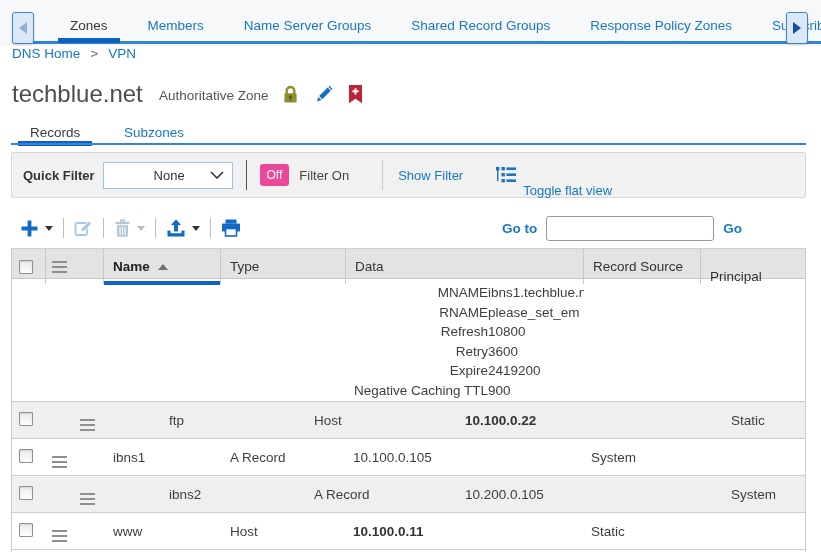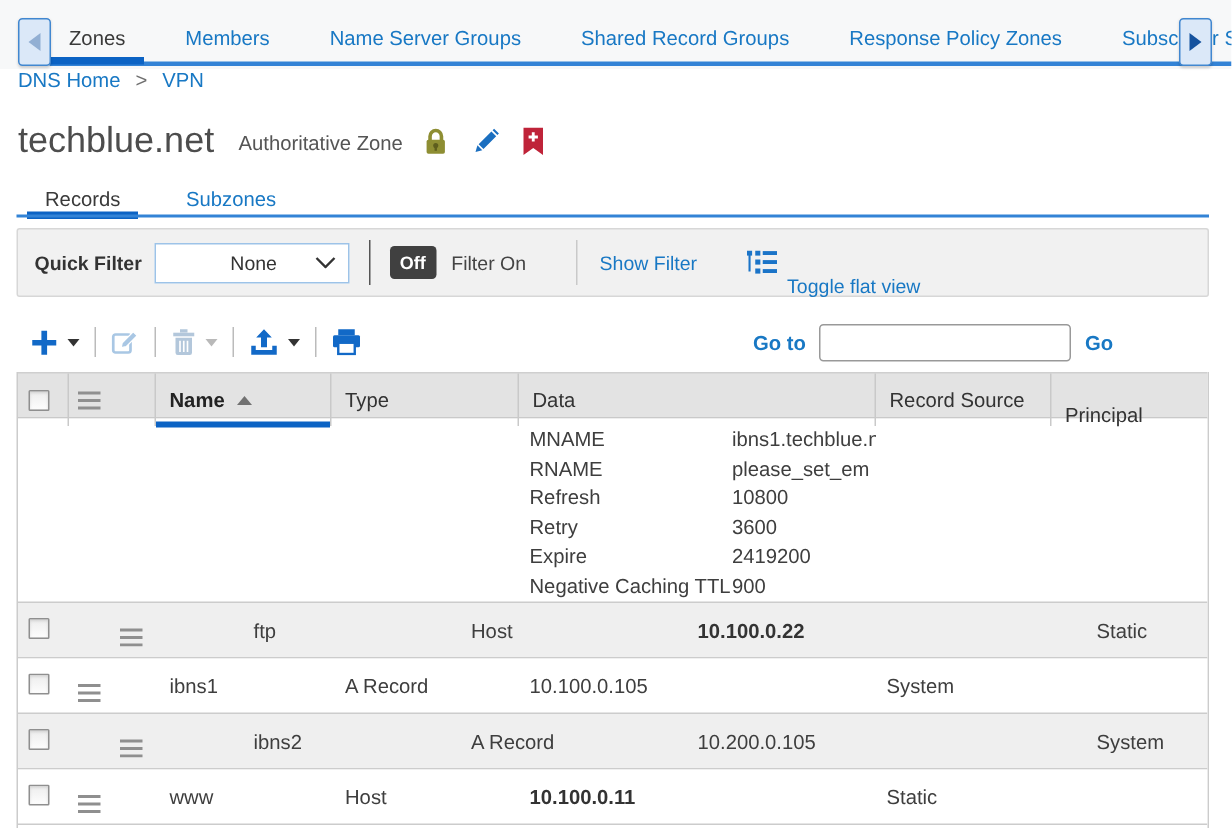--- a/index.html
+++ b/index.html
@@ -6,21 +6,21 @@
   html,body { width:821px; height:552px; }
   body {
     font-family:"Liberation Sans", sans-serif;
     background:#fff; color:#3e3e3e; position:relative; overflow:hidden;
   }
   
   .tabbar { position:absolute; left:0; top:0; width:821px; height:46px; background:#f7f8f9; }
   .tabbar-line { position:absolute; left:33px; right:0; top:41px; height:3px; background:#3383d6; }
   .tabs { position:absolute; left:46px; top:18px; display:flex; gap:40px; white-space:nowrap; }
   .tab { font-size:13.5px; color:#1878c4; cursor:pointer; position:relative; }
-  .tab.active { color:#3a3a3a; }
+  .tab.active { color:#3a3a3a;margin-left:24px; }
   .tab.active::after { content:""; position:absolute; left:-12px; right:-12px; bottom:-10px; height:5px; background:#0c63c4; }
   .scroll-btn { position:absolute; top:12px; width:22px; height:32px; background:#dbe8f8; border:1px solid #4187d0; border-radius:3px; box-shadow:0 1px 2px rgba(0,0,0,.18); display:flex; align-items:center; justify-content:center; cursor:pointer; }
   .scroll-btn.left { left:12px; }
   .scroll-btn.right { left:786px; }
   .tri-left { width:0; height:0; border-top:6px solid transparent; border-bottom:6px solid transparent; border-right:8px solid #92afd3; }
   .tri-right { width:0; height:0; border-top:6px solid transparent; border-bottom:6px solid transparent; border-left:8px solid #15529e; }
   
   .breadcrumb { position:absolute; left:12px; top:46px; font-size:13.5px; display:flex; gap:10px; }
   .breadcrumb a { color:#1878c4; text-decoration:none; cursor:pointer; }
   .crumb-sep { color:#6f6f6f; }
@@ -34,21 +34,21 @@
   .subtab.records { left:30px; color:#3a3a3a; }
   .subtab.records::after { content:""; position:absolute; left:-12px; right:-12px; top:16px; height:5px; background:#0c63c4; }
   .subtab.subzones { left:124px; color:#1878c4; }
   
   .filterbar { position:absolute; left:11px; top:152px; width:795px; height:46px; background:#f1f1f1; border:1px solid #d7d7d7; border-radius:2px; display:flex; align-items:center; padding-left:11px; font-size:13px; }
   .qf-label { font-weight:bold; color:#333; }
   .qf-select { margin-left:8px; width:130px; height:27px; background:#fff; border:1px solid #9dc3e8; display:flex; align-items:center; padding:0 8px; color:#333; cursor:pointer; }
   .qf-select .val { flex:1;padding-left:42px; }
   .vdiv-dark { width:1px; height:30px; background:#555; margin:0 13px; }
   .vdiv-light { width:1px; height:30px; background:#c9c9c9; }
-  .off-btn { background:#404040; color:#fff; font-weight:bold; font-size:12px; padding:4px 7px; border-radius:3px; cursor:pointer; }
+  .off-btn { background:#ec4899; color:#fff; font-weight:normal; font-size:12px; padding:4px 7px; border-radius:3px; cursor:pointer; }
   .filter-on { margin-left:10px; color:#444; }
   .link { color:#1878c4; cursor:pointer; text-decoration:none; }
   .show-filter { margin-left:15px; }
   .flat-icon { margin-left:32px; display:inline-flex; cursor:pointer; }
   .flat-label { margin-left:7px;margin-top:31px; }
   
   .toolbar { position:absolute; left:11px; top:210px; width:795px; height:36px; display:flex; align-items:center; padding-left:9px; }
   .tb-icon { display:inline-flex; align-items:center; cursor:pointer; }
   .caret { width:0; height:0; border-left:4px solid transparent; border-right:4px solid transparent; border-top:5px solid #333; margin-left:6px; cursor:pointer; }
   .caret.dis { border-top-color:#b9b9b9; }
@@ -69,21 +69,21 @@
   .trow.alt { background:#efefef;gap:28px; }
   .trow.soa { height:123px; align-items:flex-start; }
   .cell { padding-left:9px; overflow:hidden; white-space:nowrap; }
   .cell.data { padding-left:7px; }
   .cell.data.bold { font-weight:bold; color:#333; }
   .checkbox { display:inline-block; width:14px; height:14px; background:linear-gradient(180deg,#ededed,#fdfdfd); border:1px solid #8f8f8f; border-radius:1px; box-shadow:inset 0 1px 2px rgba(0,0,0,.12); cursor:pointer; margin-left:7px; }
   .hamburger { display:inline-flex; flex-direction:column; gap:3px; margin-left:6px; cursor:pointer; }
   .hamburger i { display:block; width:15px; height:2px; background:#8f8f8f; }
   .soa-pairs { padding-top:4px; }
   .soa-line { line-height:19.5px; color:#3e3e3e; white-space:nowrap; }
-  .soa-key { display:inline-block; width:135px; }
+  .soa-key { display:inline-block; width:135px;text-align:right; }
   .soa-val { display:inline-block; }
   .chev-icon { display:inline-flex; }
 </style>
 </head>
 <body>
 
 <div class="tabbar">
   <div class="tabbar-line"></div>
   <div class="tabs">
     <span class="tab active">Zones</span>

